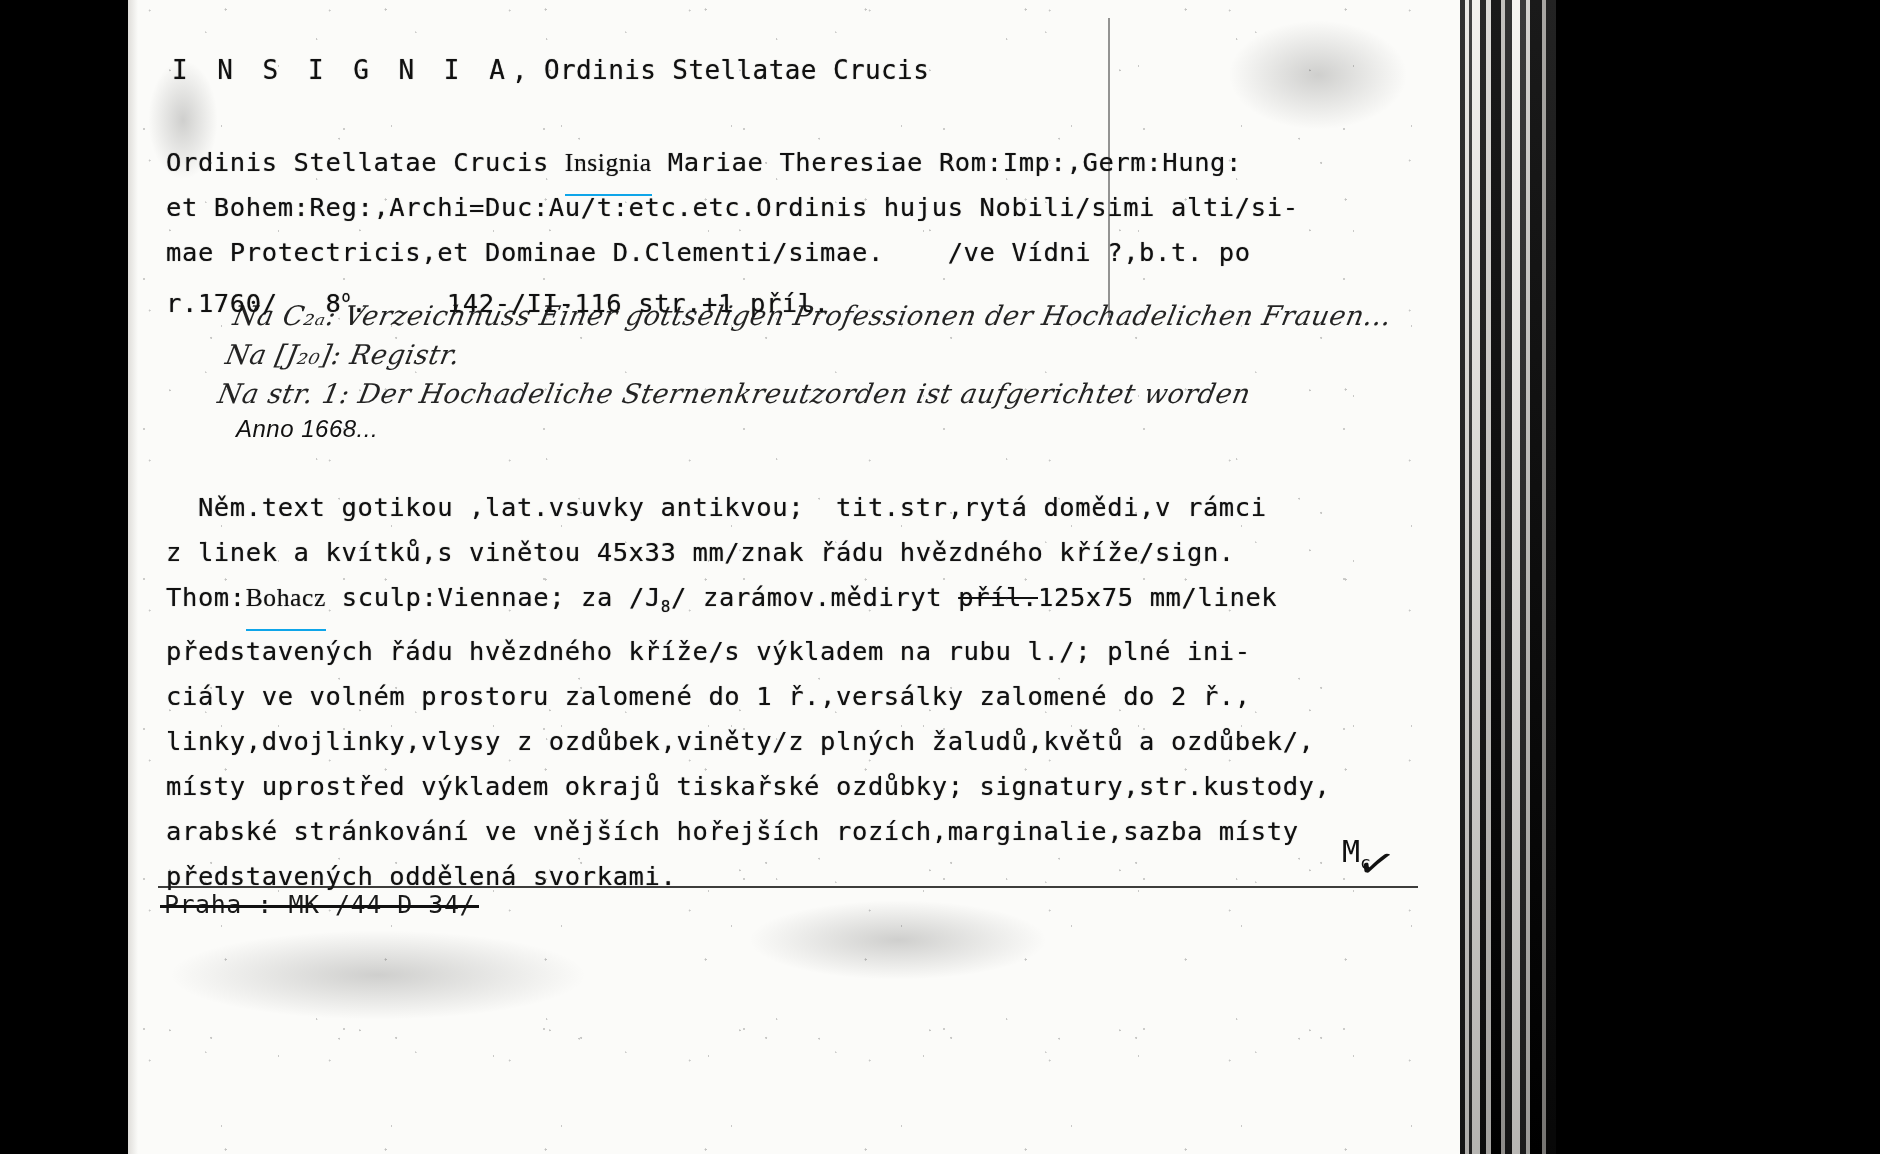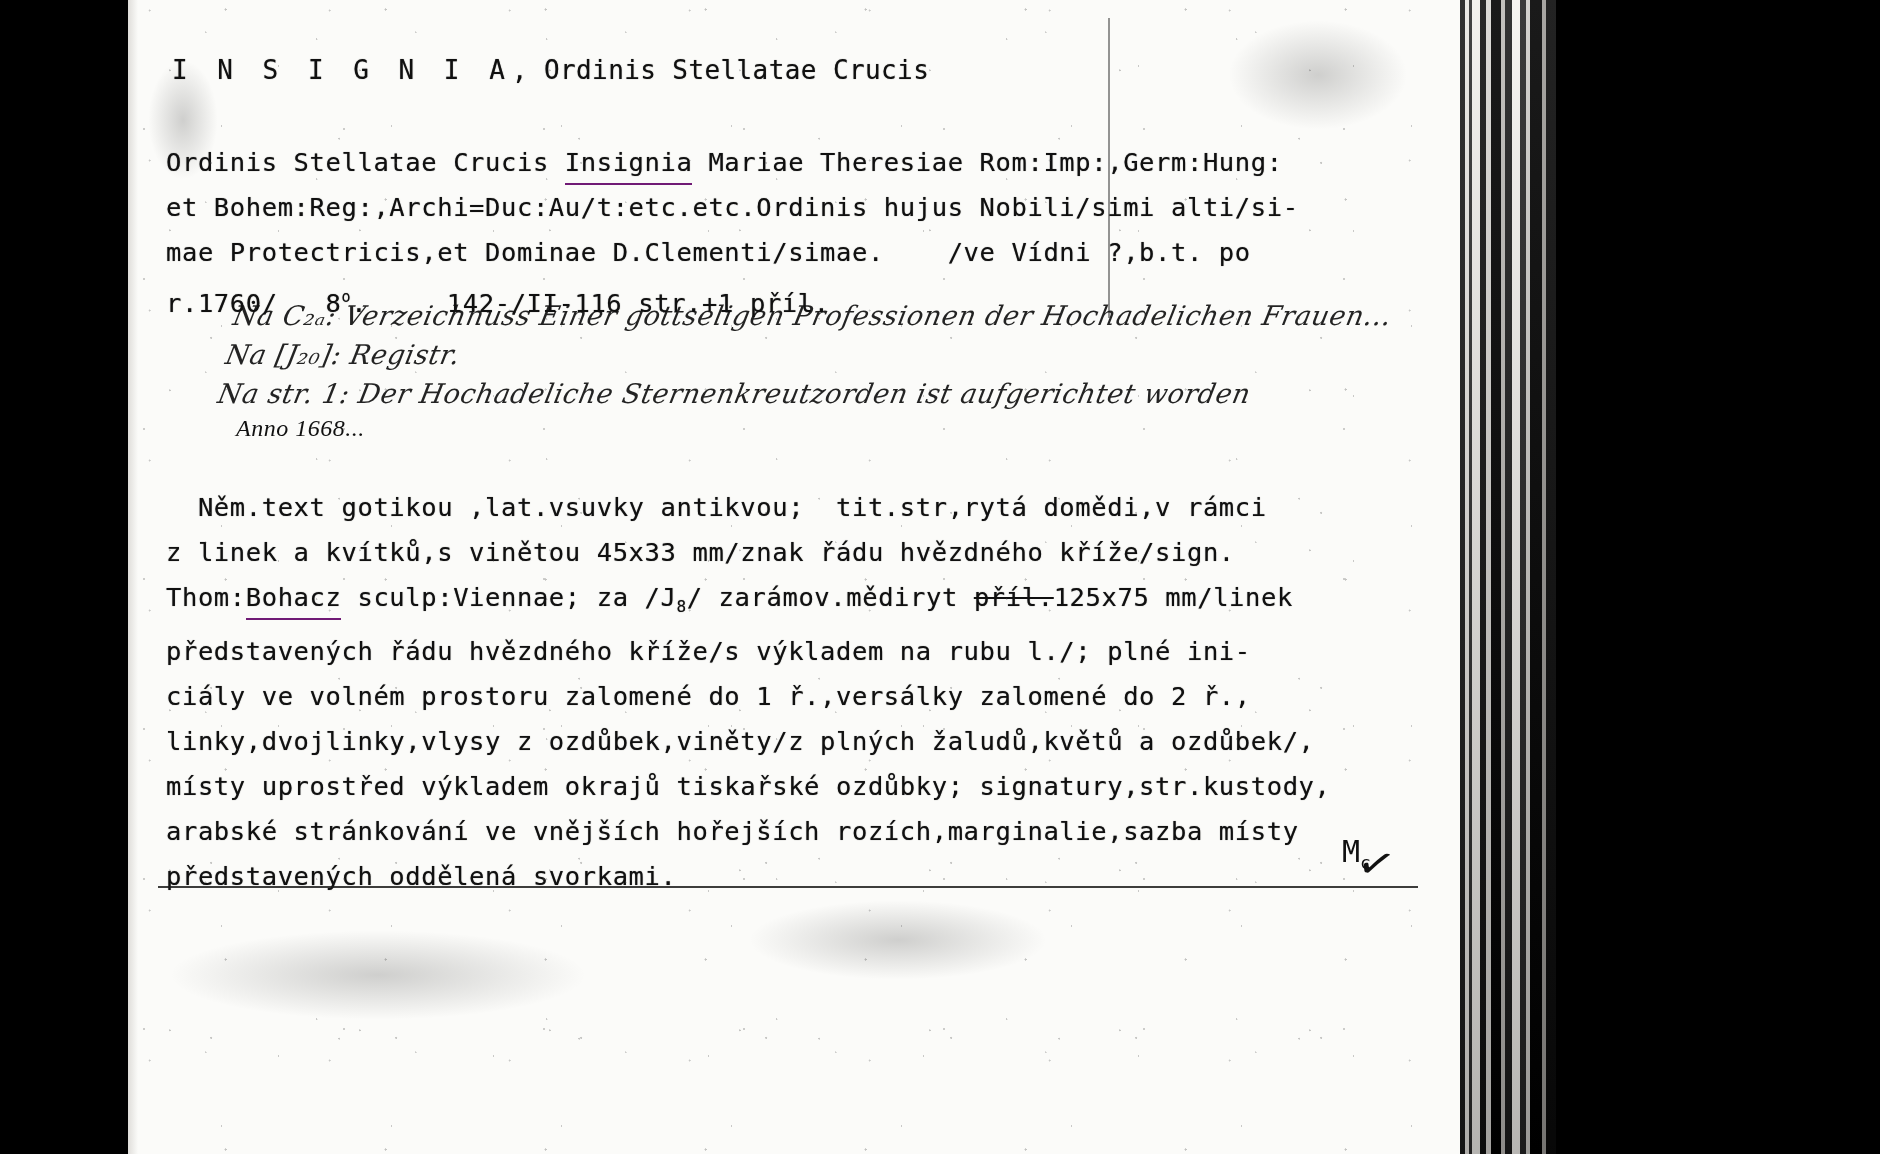--- a/index.html
+++ b/index.html
@@ -92,22 +92,23 @@
   }
   .para1 {
     left: 38px;
     top: 140px;
   }
   .para2 {
     left: 38px;
     top: 485px;
   }
   .underline {
-    border-bottom: 2px solid #701a75;
-    padding-bottom: 6px;
+    border-bottom: 2px solid #0ea5e9;
+    padding-bottom: 17px;
+    font-family: Liberation Serif, serif;
   }
   .sub {
     font-size: 16px;
     vertical-align: sub;
   }
   .sup {
     font-size: 15px;
     vertical-align: super;
   }
   
@@ -124,21 +125,21 @@
     transform: skewX(-11deg);
     opacity: .92;
     white-space: pre-line;
     letter-spacing: .5px;
   }
   .hand .l2 { display: block; }
   .hand-anno {
     position: absolute;
     left: 108px;
     top: 415px;
-    font-family: Liberation Serif, serif;
+    font-family: Liberation Sans, sans-serif;
     font-style: italic;
     font-size: 24px;
     color: #111;
     letter-spacing: .5px;
   }
   
   .shelfmark {
     position: absolute;
     left: 36px;
     top: 890px;
@@ -254,20 +255,21 @@
 <span>z linek a kvítků,s vinětou 45x33 mm/znak řádu hvězdného kříže/sign.</span>
 <span>Thom:</span><span class="underline">Bohacz</span><span> sculp:Viennae; za /J</span><span class="sub">8</span><span>/ zarámov.mědiryt </span><span style="text-decoration:line-through">příl.</span><span>125x75 mm/linek</span>
 <span>představených řádu hvězdného kříže/s výkladem na rubu l./; plné ini-</span>
 <span>ciály ve volném prostoru zalomené do 1 ř.,versálky zalomené do 2 ř.,</span>
 <span>linky,dvojlinky,vlysy z ozdůbek,viněty/z plných žaludů,květů a ozdůbek/,</span>
 <span>místy uprostřed výkladem okrajů tiskařské ozdůbky; signatury,str.kustody,</span>
 <span>arabské stránkování ve vnějších hořejších rozích,marginalie,sazba místy</span>
 <span>představených oddělená svorkami.</span></div>
 
     <div class="rule"></div>
+    <div class="shelfmark"><span class="strike">Praha : MK /44 D 34/</span></div>
     <div class="checkmark">✓</div>
     <div class="initials"><span>M</span><span class="sm">c</span></div>
 
     <div class="vert-scratch"></div>
     <div class="smudge s1"></div>
     <div class="smudge s2"></div>
     <div class="smudge s3"></div>
     <div class="smudge s4"></div>
     <div class="speckle"></div>
   </div>

